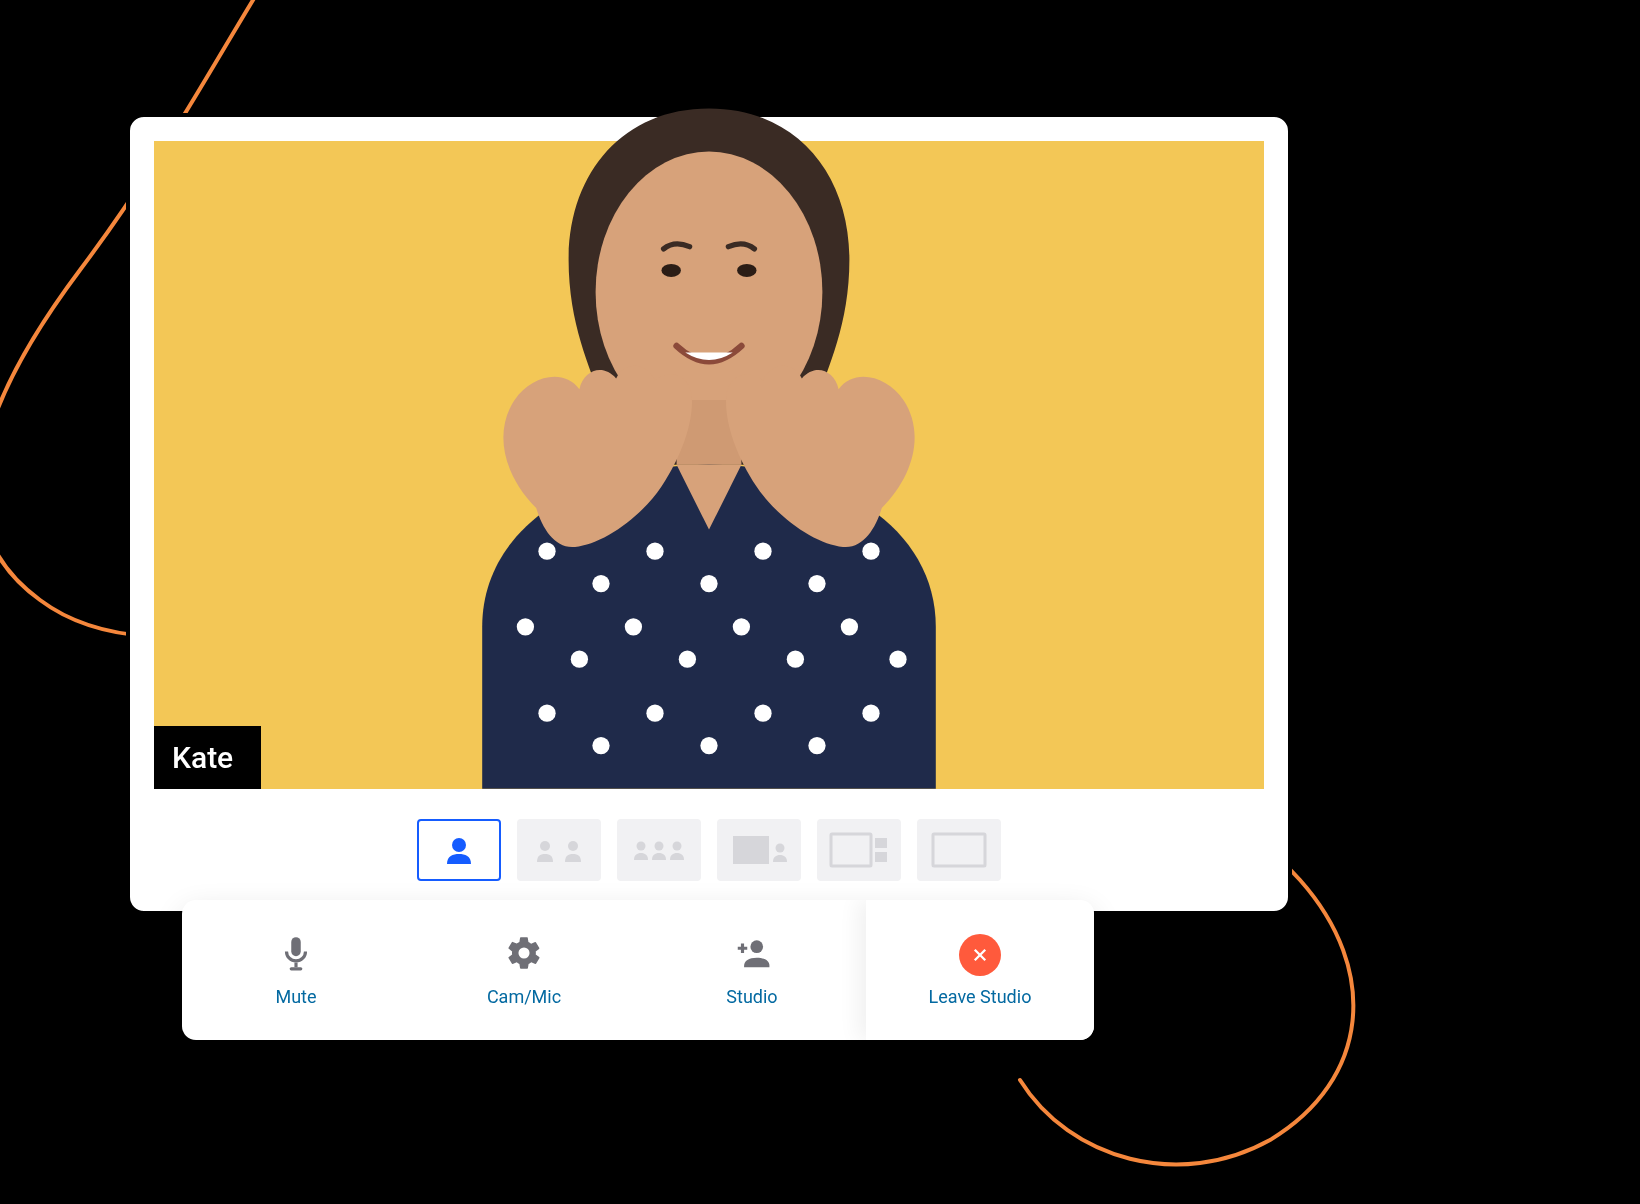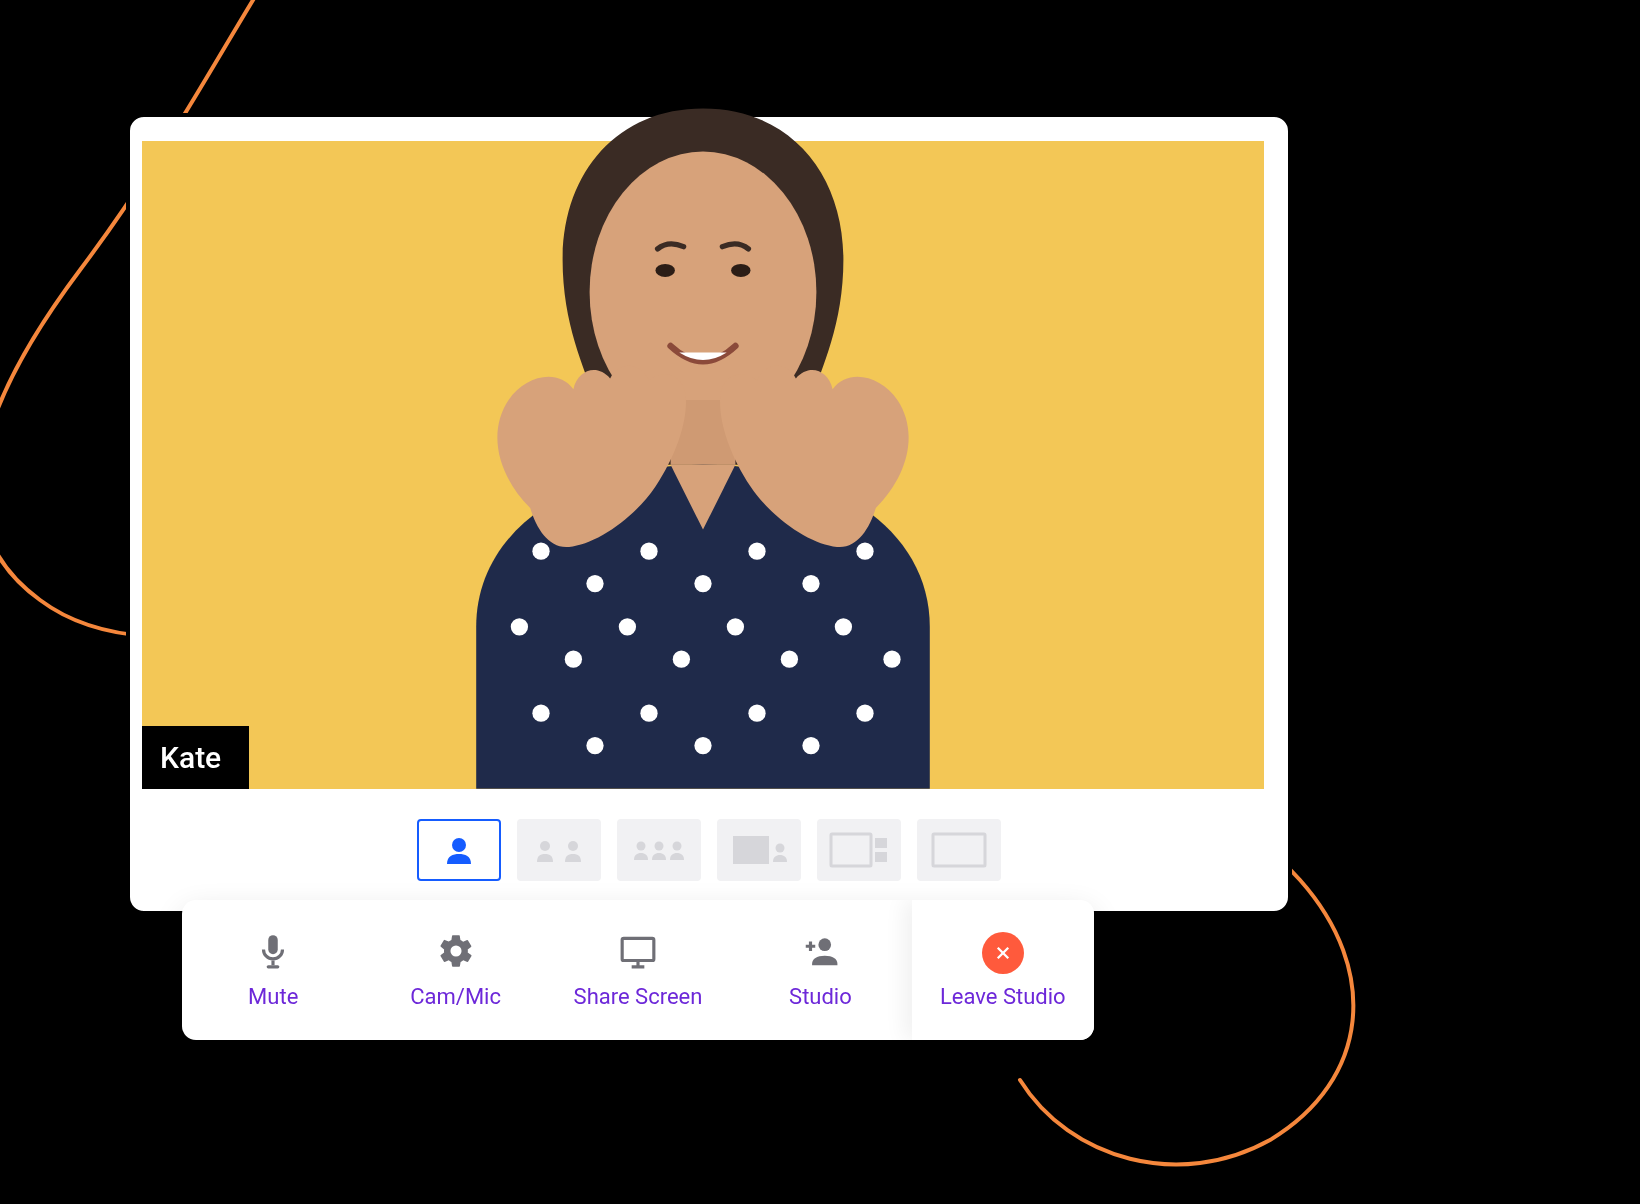--- a/index.html
+++ b/index.html
@@ -22,21 +22,21 @@
       background: #fff;
       border-radius: 18px;
       border: 4px solid #000;
       z-index: 5;
       display: flex;
       flex-direction: column;
     }
 
     
     .video-feed {
-      margin: 24px 24px 0 12px;
+      margin: 24px 24px 0 24px;
       flex: 1;
       background: #f3c756;
       position: relative;
       overflow: visible;
     }
 
     
     .person {
       position: absolute;
       bottom: 0;
@@ -107,23 +107,23 @@
       display: flex;
       flex-direction: column;
       align-items: center;
       justify-content: center;
       gap: 10px;
       cursor: pointer;
       color: #6f6f76;
     }
     .tool-btn svg { width: 38px; height: 38px; }
     .tool-btn .label {
-      font-size: 22px;
+      font-size: 18px;
       font-weight: 400;
-      color: #6d28d9;
+      color: #0369a1;
     }
     .tool-btn.leave {
       background: #fff;
       box-shadow: -8px 0 20px rgba(0,0,0,0.06);
     }
     .tool-btn.leave .circle {
       width: 42px; height: 42px;
       background: #ff5a3c;
       border-radius: 50%;
       display: flex; align-items: center; justify-content: center;
@@ -283,30 +283,20 @@
 
   <div class="tool-btn">
     <span>
       <svg viewBox="0 0 24 24" fill="#6f6f76">
           <path d="M19.4 13a7.5 7.5 0 0 0 .1-1 7.5 7.5 0 0 0-.1-1l2.1-1.6a.5.5 0 0 0 .1-.7l-2-3.4a.5.5 0 0 0-.6-.2l-2.5 1a7.3 7.3 0 0 0-1.7-1l-.4-2.6A.5.5 0 0 0 14 2h-4a.5.5 0 0 0-.5.4l-.4 2.6a7.3 7.3 0 0 0-1.7 1l-2.5-1a.5.5 0 0 0-.6.2l-2 3.4a.5.5 0 0 0 .1.7L4.5 11a7.5 7.5 0 0 0-.1 1 7.5 7.5 0 0 0 .1 1l-2.1 1.6a.5.5 0 0 0-.1.7l2 3.4a.5.5 0 0 0 .6.2l2.5-1a7.3 7.3 0 0 0 1.7 1l.4 2.6a.5.5 0 0 0 .5.4h4a.5.5 0 0 0 .5-.4l.4-2.6a7.3 7.3 0 0 0 1.7-1l2.5 1a.5.5 0 0 0 .6-.2l2-3.4a.5.5 0 0 0-.1-.7zM12 15.5A3.5 3.5 0 1 1 15.5 12 3.5 3.5 0 0 1 12 15.5z"></path>
         </svg>
     </span>
     <span class="label">Cam/Mic</span>
   </div>
 
-  <div class="tool-btn">
-    <span>
-      <svg viewBox="0 0 24 24" fill="none" stroke="#6f6f76" stroke-width="2">
-          <rect x="2" y="4" width="20" height="14" rx="1"></rect>
-          <line x1="12" y1="18" x2="12" y2="22"></line>
-          <line x1="8" y1="22" x2="16" y2="22"></line>
-        </svg>
-    </span>
-    <span class="label">Share Screen</span>
-  </div>
 
   <div class="tool-btn">
     <span>
       <svg viewBox="0 0 24 24" fill="#6f6f76">
           <circle cx="15" cy="8" r="4"></circle>
           <path d="M7 20c0-3 3-5 8-5s8 2 8 5v1H7z"></path>
           <path d="M3 8h2V6h2v2h2v2H7v2H5v-2H3z"></path>
         </svg>
     </span>
     <span class="label">Studio</span>

